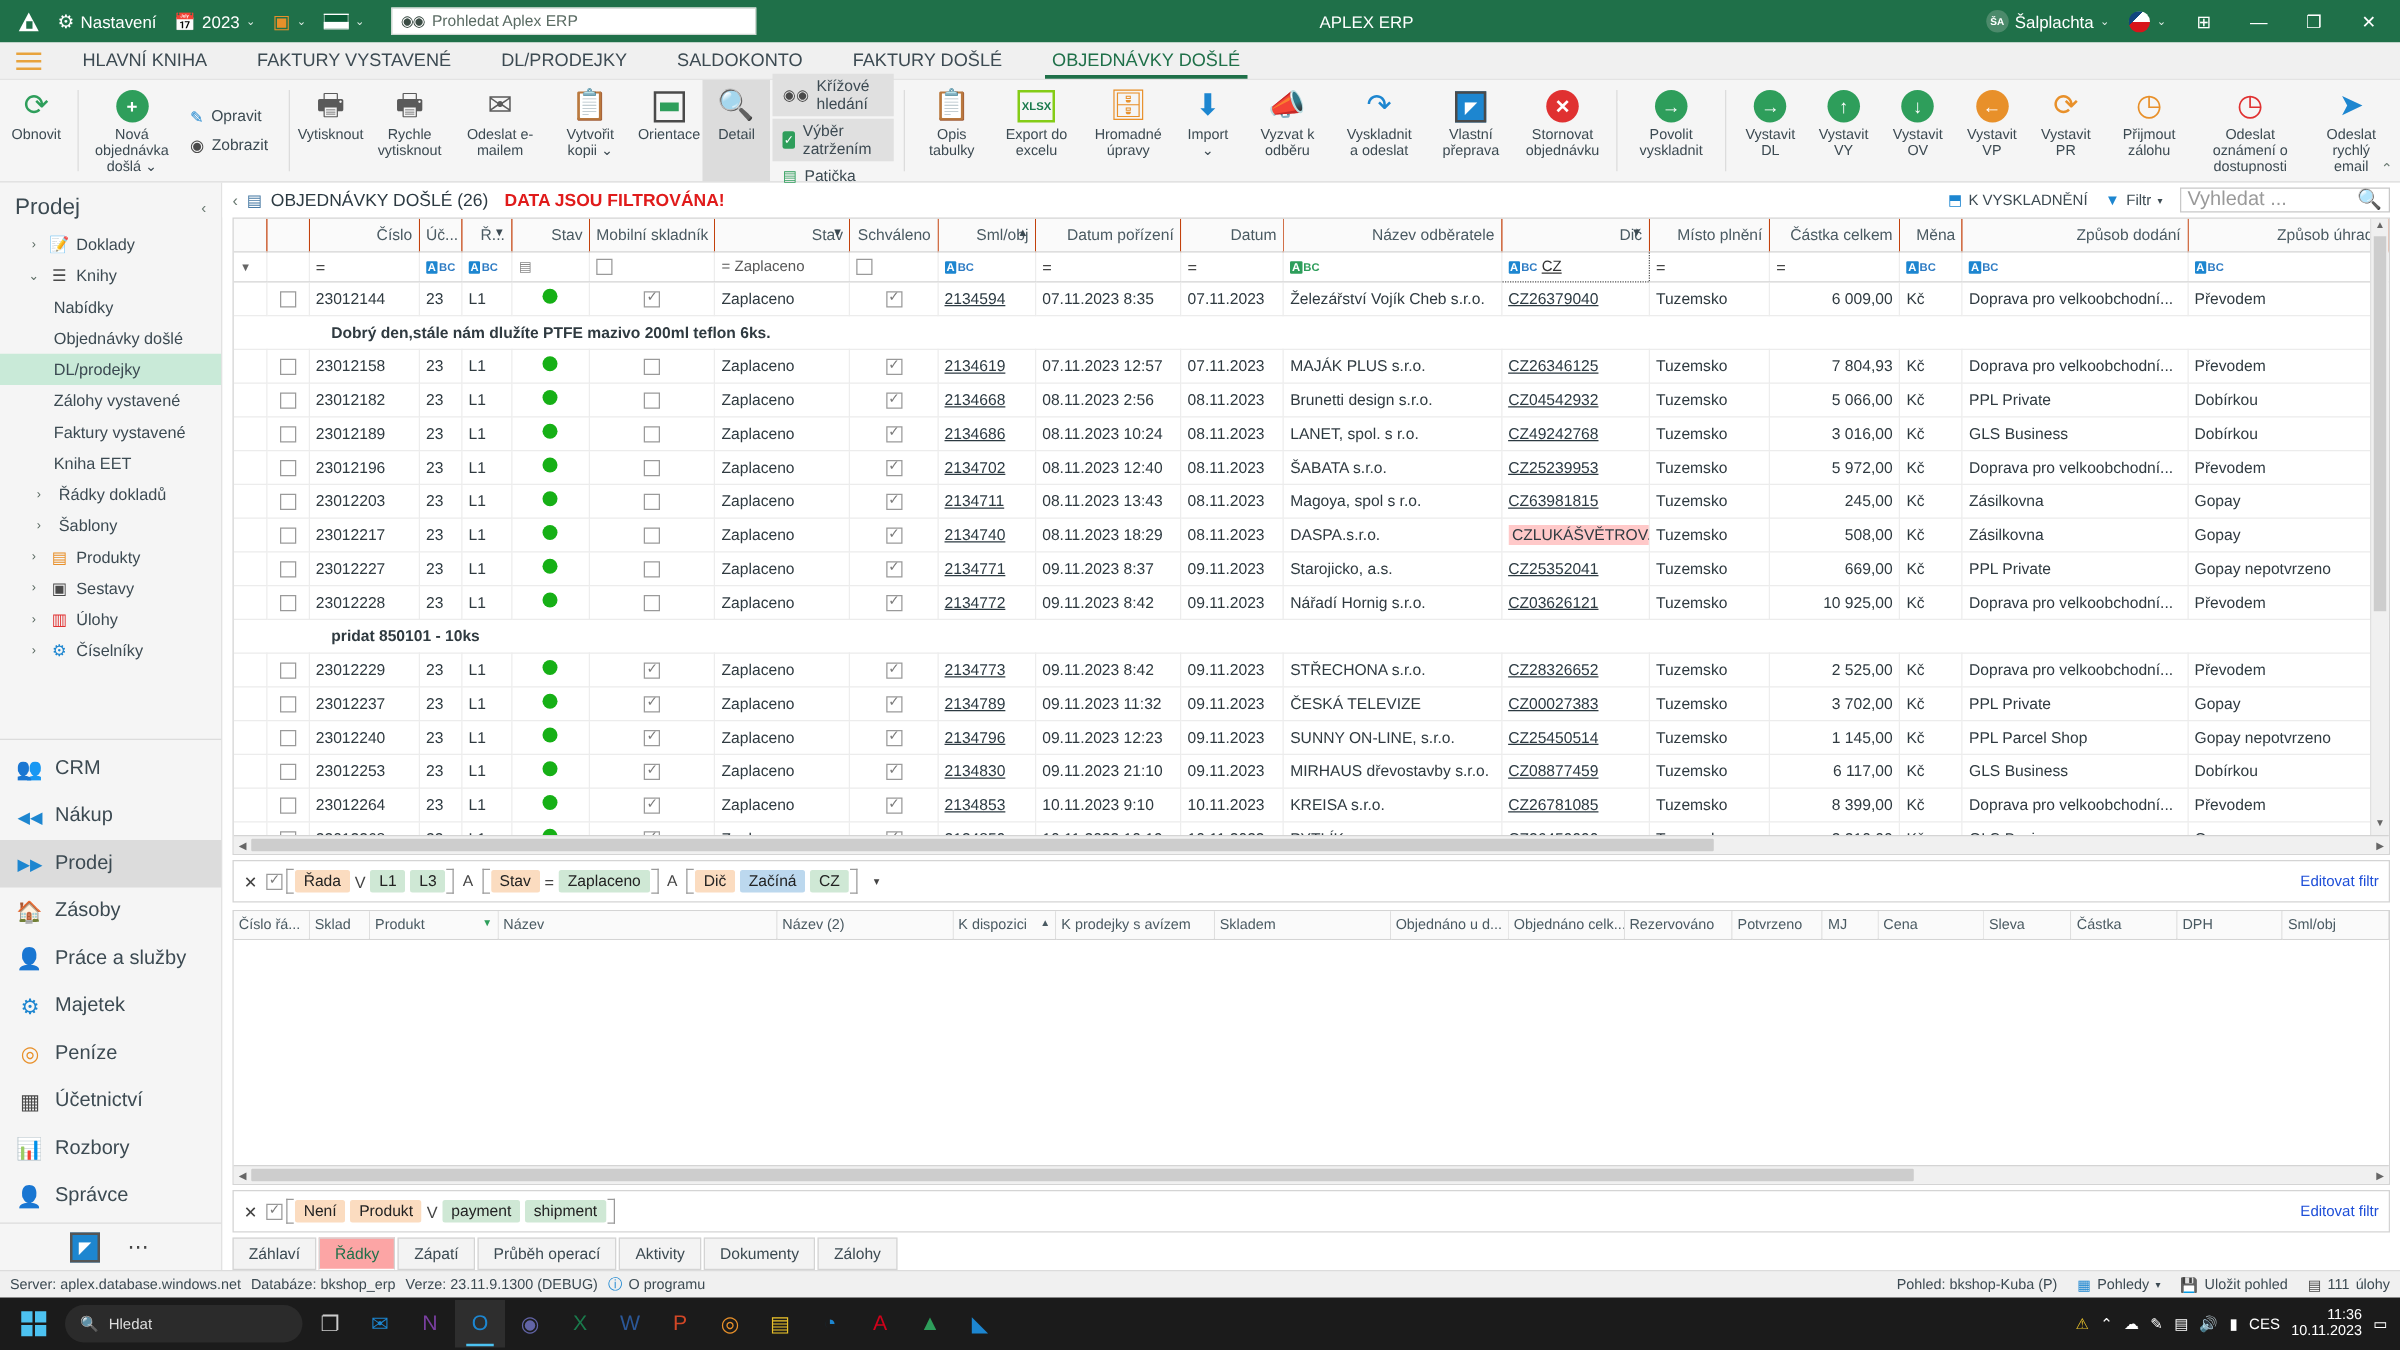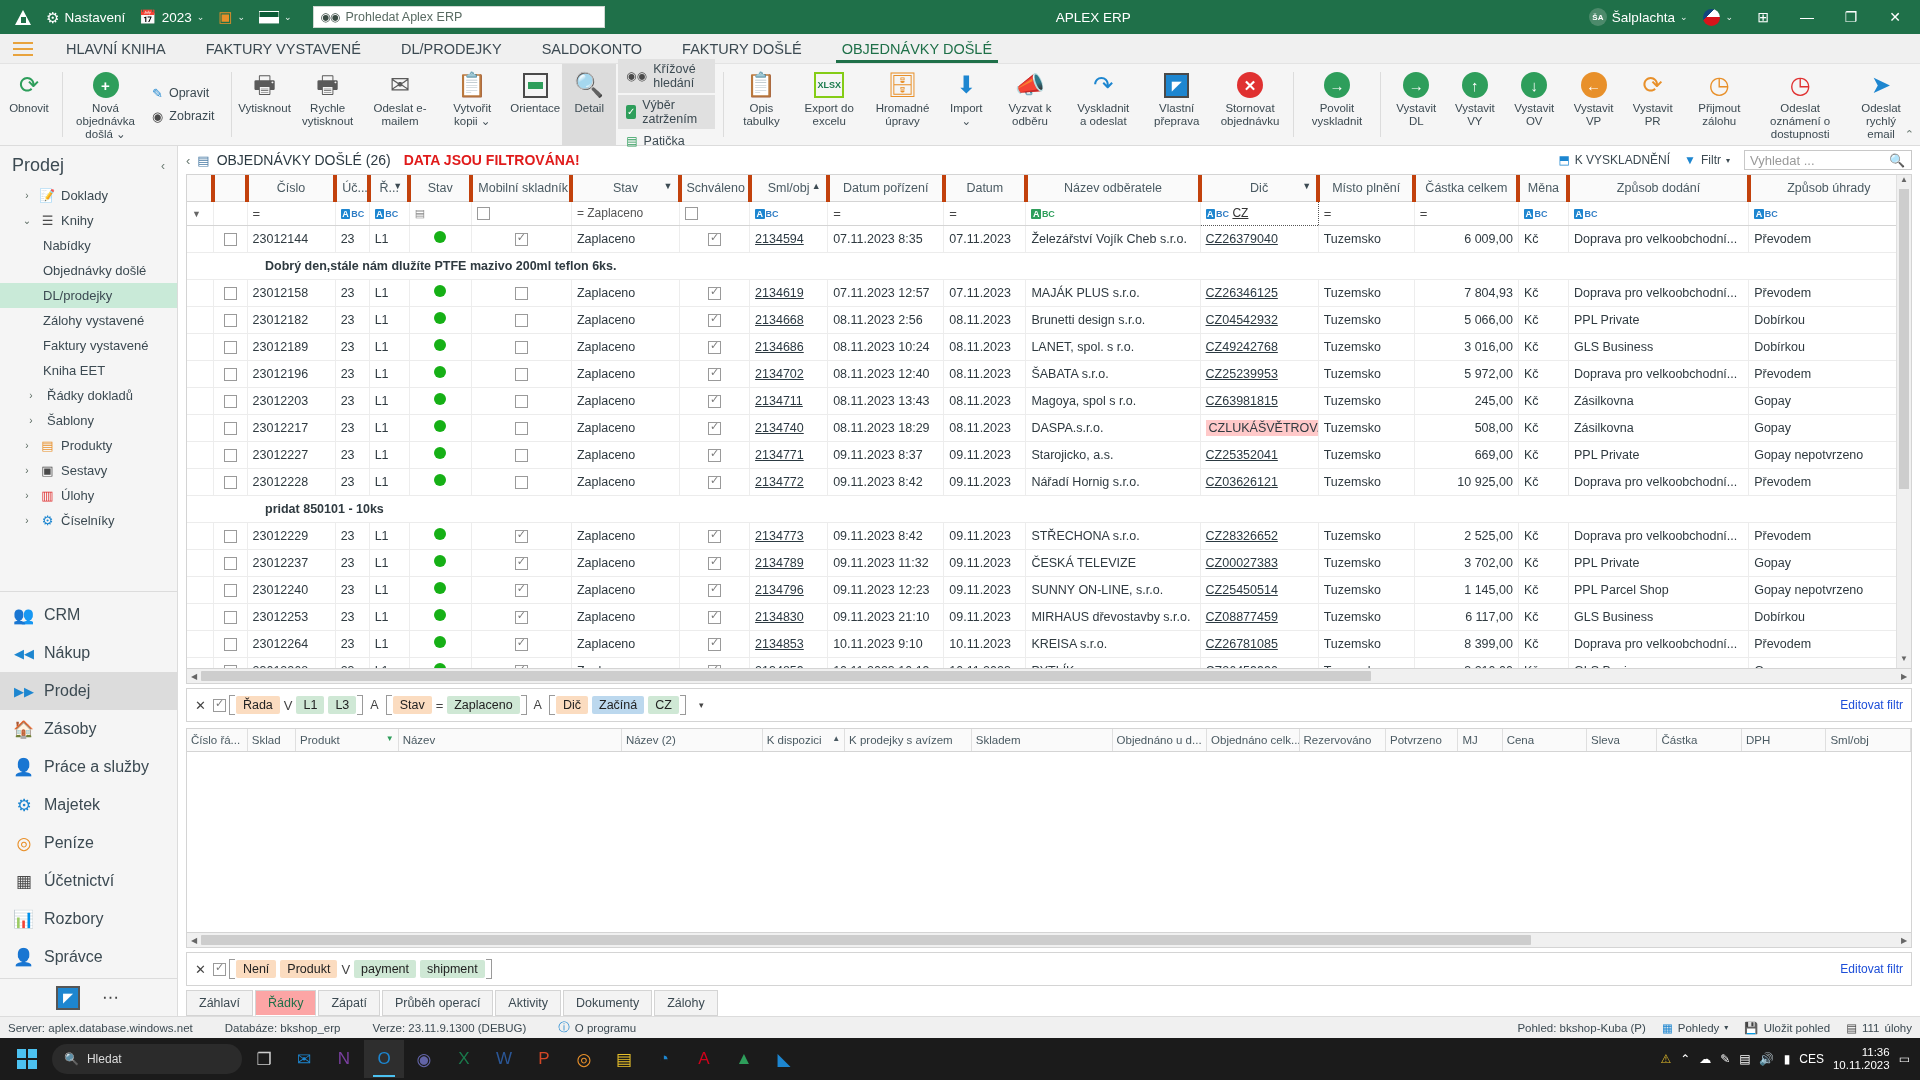--- a/index.html
+++ b/index.html
@@ -143,30 +143,30 @@
     height: 28px; display: flex; align-items: center; gap: 7px; padding: 0 8px; flex: none; background: #fff;
   }
   .gh-chev { font-size: 13px; color: #6a7a72; cursor: pointer; }
   .gh-ic { color: #4a7ba5; font-size: 13px; }
   .gh-title { font-size: 14px; color: #2c3a42; }
   .gh-warn { font-size: 14px; color: #e01b1b; font-weight: bold; margin-left: 6px; }
   .gh-right { margin-left: auto; display: flex; align-items: center; gap: 14px; }
   .gh-btn { display: flex; align-items: center; gap: 5px; font-size: 12px; color: #3c4a52; cursor: pointer; }
   .gh-search {
     width: 168px; height: 20px; border: 1px solid #c8c8c8; background: #fff; display: flex; align-items: center;
-    padding: 0 5px; font-size: 13px; color: #9a9a9a; justify-content: space-between;
+    padding: 0 5px; font-size: 16px; color: #9a9a9a; justify-content: space-between;
   }
 
   
   .tbl-wrap { flex: none; border: 1px solid #d4d4d4; margin: 0 8px; display: flex; flex-direction: column; height: 510px; }
   .tscroll { flex: 1; overflow: hidden; position: relative; }
   table.grid { border-collapse: collapse; width: 100%; table-layout: fixed; font-size: 12.5px; }
   table.grid th {
-    background: #fafafa; border-right: 4px solid #c2410c; border-bottom: 1px solid #d4d4d4;
-    font-weight: normal; color: #4a5a62; text-align: center; padding: 4px 5px; height: 26px;
+    background: #fafafa; border-right: 1px solid #c2410c; border-bottom: 1px solid #d4d4d4;
+    font-weight: normal; color: #4a5a62; text-align: right; padding: 4px 5px; height: 26px;
     white-space: nowrap; overflow: hidden; position: relative; font-size: 12.5px; cursor: pointer;
   }
   table.grid th .sorti { position: absolute; right: 5px; top: 6px; font-size: 9px; color: #3c4a52; }
   table.grid th .filti { position: absolute; right: 5px; top: 6px; font-size: 9px; color: #3c4a52; }
   tr.filterrow td {
     border-right: 1px solid #ededed; border-bottom: 1px solid #d4d4d4; height: 24px; padding: 2px 5px;
     background: #fff; color: #555; font-size: 12px; white-space: nowrap; overflow: hidden;
   }
   .abc { display: inline-flex; align-items: center; font-size: 9px; color: #2e7cc4; font-weight: bold; }
   .abc i { background: #1d86d0; color: #fff; font-style: normal; padding: 0 1.5px; margin-right: 1px; border-radius: 1px; }
@@ -238,21 +238,21 @@
   .btabs { height: 26px; display: flex; align-items: stretch; margin: 4px 8px 0; gap: 2px; flex: none; }
   .btab {
     padding: 0 12px; display: flex; align-items: center; font-size: 12.5px; color: #3c4a52;
     border: 1px solid #d4d4d4; background: #f3f3f3; cursor: pointer;
   }
   .btab.active { background: #fca5a5; border-bottom-color: #fff; color: #1f7049; }
 
   
   .statusbar {
     height: 22px; background: #f0f0f0; border-top: 1px solid #dcdcdc; display: flex; align-items: center;
-    font-size: 11.5px; color: #3c4a52; padding: 0 8px; gap: 32px; flex: none;
+    font-size: 11.5px; color: #3c4a52; padding: 0 8px; gap: 8px; flex: none;
   }
   .sb-right { margin-left: auto; display: flex; align-items: center; gap: 16px; }
   .sb-item { display: flex; align-items: center; gap: 5px; cursor: pointer; }
 
   
   .taskbar {
     height: 42px; background: #1b1b1b; display: flex; align-items: center; flex: none; color: #fff; gap: 2px; padding: 0 4px;
   }
   .tstart { width: 46px; height: 40px; display: flex; align-items: center; justify-content: center; cursor: pointer; }
   .tsq { display: grid; grid-template-columns: 9px 9px; grid-template-rows: 9px 9px; gap: 2px; }

